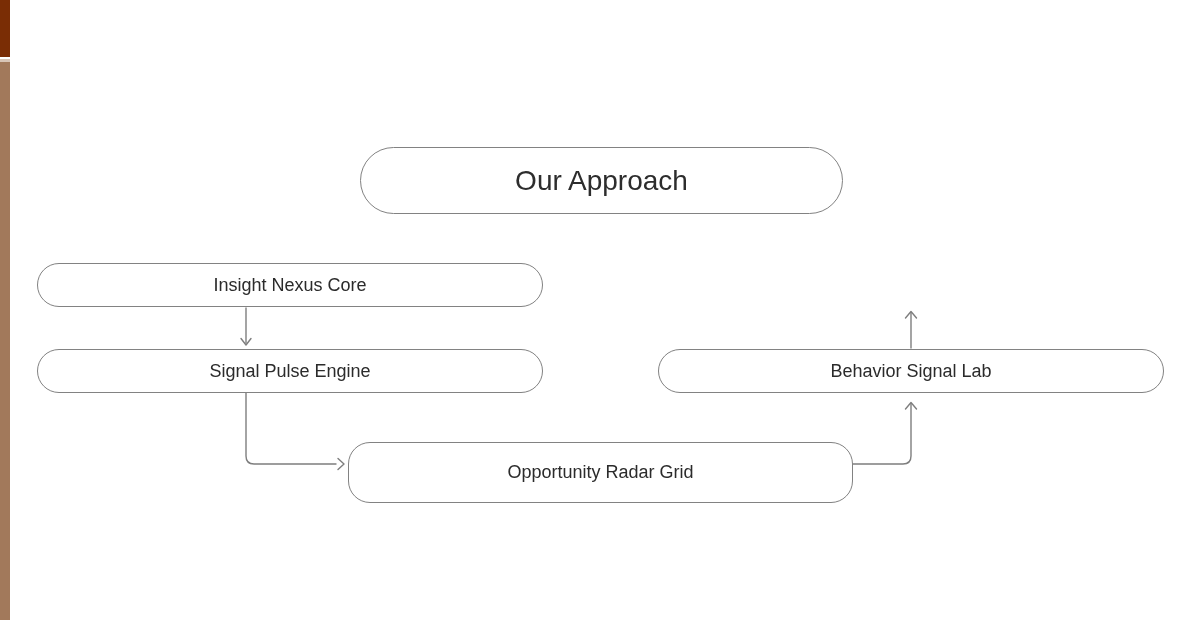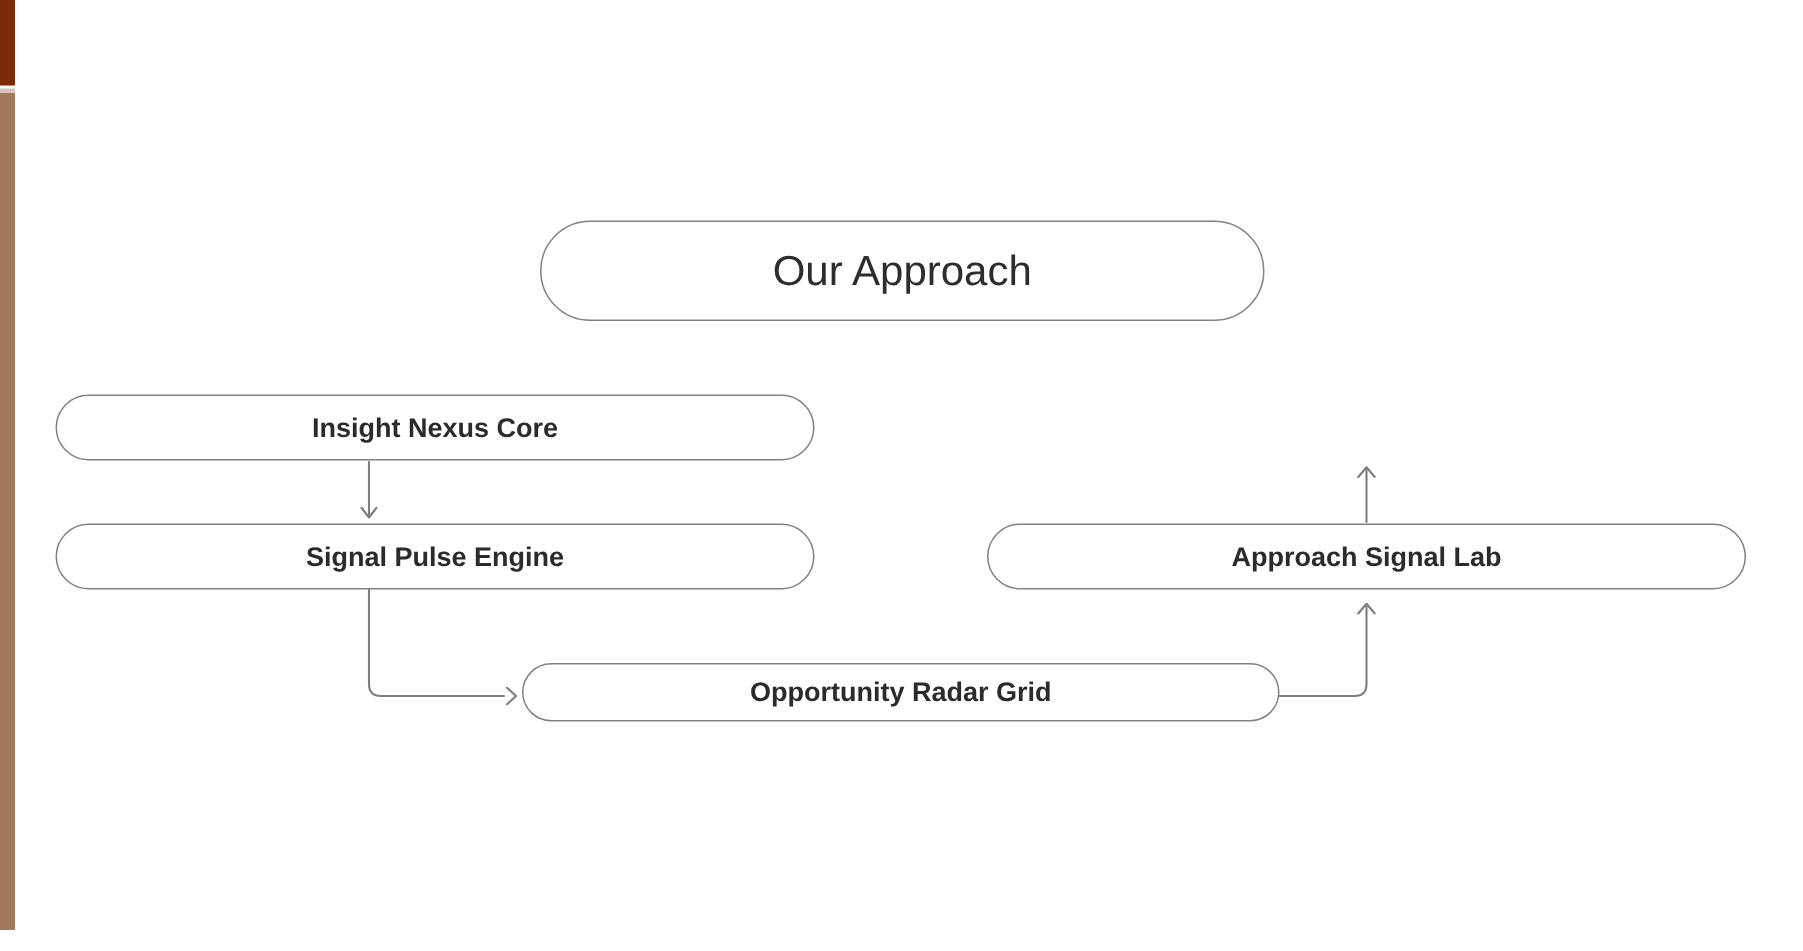--- a/index.html
+++ b/index.html
@@ -66,27 +66,26 @@
     left: 360px; top: 147px;
     width: 483px; height: 67px;
     border-radius: 34px;
     font-size: 28px;
     color: #2D2D2D;
   }
   .node-small {
     height: 44px;
     border-radius: 22px;
     font-size: 18px;
-    font-weight: bold;
   }
   .node-insight   { left: 37px;  top: 263px; width: 506px; }
   .node-price     { left: 37px;  top: 349px; width: 506px; }
   .node-position  { left: 658px; top: 263px; width: 506px; }
   .node-behavior  { left: 658px; top: 349px; width: 506px; }
-  .node-radar     { left: 348px; top: 442px; width: 505px; height: 39px; }
+  .node-radar     { left: 348px; top: 442px; width: 505px; height: 61px; }
 </style>
 </head>
 <body>
 
 <div class="canvas">
 
   <div class="bar-red"></div>
   <div class="bar-light"></div>
   <div class="bar-tan"></div>
 
@@ -120,20 +119,20 @@
   <div class="node node-small node-insight">
     <span>Insight Nexus Core</span>
   </div>
 
   <div class="node node-small node-price">
     <span>Signal Pulse Engine</span>
   </div>
 
 
   <div class="node node-small node-behavior">
-    <span>Approach Signal Lab</span>
+    <span>Behavior Signal Lab</span>
   </div>
 
   <div class="node node-small node-radar">
     <span>Opportunity Radar Grid</span>
   </div>
 
 </div>
 
 </body></html>

